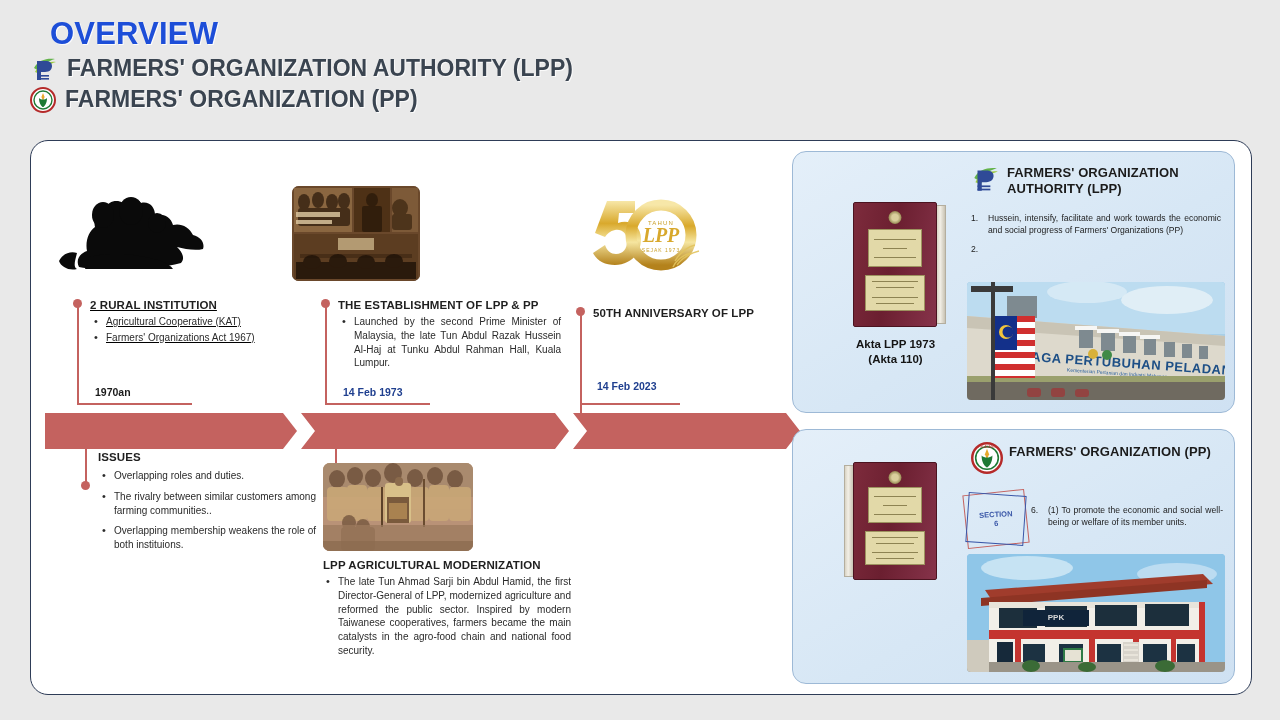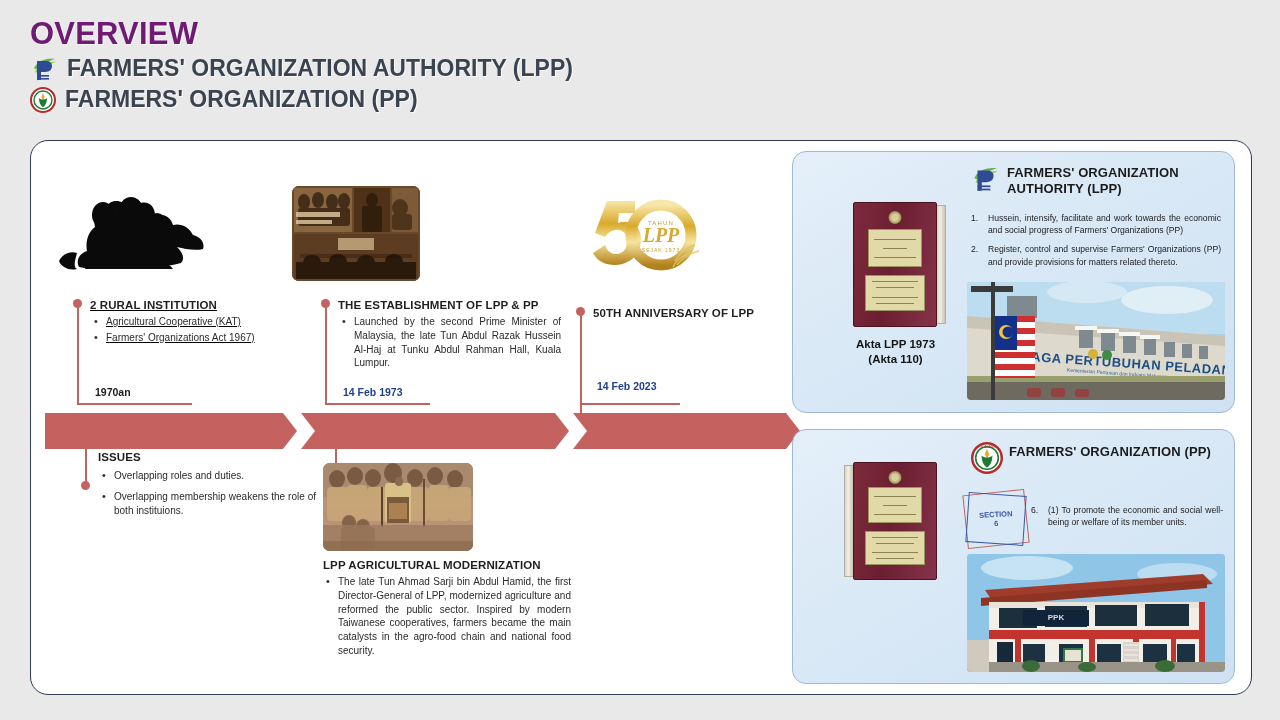--- a/index.html
+++ b/index.html
@@ -8,22 +8,23 @@
     background: #e9e9e9;
     font-family: "Liberation Sans", sans-serif;
     overflow: hidden;
   }
   #root { position: relative; width: 1280px; height: 720px; }
 
   
   .hdr { position: absolute; left: 30px; top: 18px; }
   .hdr-title {
     font-size: 31px; font-weight: bold; letter-spacing: .2px;
-    color: #701a75; line-height: 1.05;
+    color: #1d4ed8; line-height: 1.05;
     text-shadow: 1px 1px 0 rgba(255,255,255,.85);
+    margin-left: 20px;
   }
   .hdr-row { display: flex; align-items: center; gap: 9px; margin-top: 4px; }
   .hdr-sub {
     font-size: 23px; font-weight: bold; color: #3a4450; line-height: 1.1;
     text-shadow: 1px 1px 0 rgba(255,255,255,.8);
   }
 
   
   .logo-lpp { width: 28px; height: 28px; position: relative; flex: 0 0 28px; }
   .logo-pp  { width: 26px; height: 26px; position: relative; flex: 0 0 26px; }
@@ -308,20 +309,21 @@
     </div>
     <div class="date-tag" style="left:566px; top:239px;">14 Feb 2023</div>
     <div class="date-underline" style="left:549px; top:262px; width:100px;"></div>
 
     <div class="ms" style="left:50px; top:310px; width:235px;">
       <span class="ms-dot" style="top:30px;"></span>
       <span class="ms-stem" style="top:-38px; height:70px;"></span>
       <div class="ms-head">ISSUES</div>
       <ul class="ms-list" style="margin-top:6px;">
         <li style="margin-bottom:7px;">Overlapping roles and duties.</li>
+        <li style="margin-bottom:7px;">The rivalry between similar customers among farming communities..</li>
         <li>Overlapping membership weakens the role of both instituions.</li>
       </ul>
     </div>
 
     <span class="ms-dot" style="position:absolute; left:300px; top:322px;"></span>
     <span class="ms-stem" style="position:absolute; left:303.5px; top:286px; height:40px;"></span>
 
     <div class="photo photo-crowd" style="left:292px; top:322px; width:150px; height:88px;">
       <svg width="150" height="88" viewBox="0 0 150 88" style="display:block">
         <rect width="150" height="88" fill="#b99277"></rect>
@@ -380,21 +382,20 @@
 
       <div class="panel-title" style="left:214px; top:13px; width:200px;">FARMERS' ORGANIZATION AUTHORITY (LPP)</div>
 
       <ul class="panel-ol" style="left:178px; top:60px; width:250px;">
         <li>
           <span class="num">1.</span>
           <span>Hussein, intensify, facilitate and work towards the economic and social progress of Farmers' Organizations (PP)</span>
         </li>
         <li>
           <span class="num">2.</span>
-          <span>Register, control and supervise Farmers' Organizations (PP) and provide provisions for matters related thereto.</span>
         </li>
       </ul>
 
       <div class="book" style="left:60px; top:50px; width:84px; height:125px;">
         <div class="book-pages"></div>
         <div class="book-body">
           <div class="book-emblem" style="top:8px;"></div>
           <div class="book-plate" style="left:14px; top:26px; right:14px; height:38px;">
             <div class="plate-line" style="top:9px;"></div>
             <div class="plate-line" style="top:18px; left:26%; right:26%;"></div>

